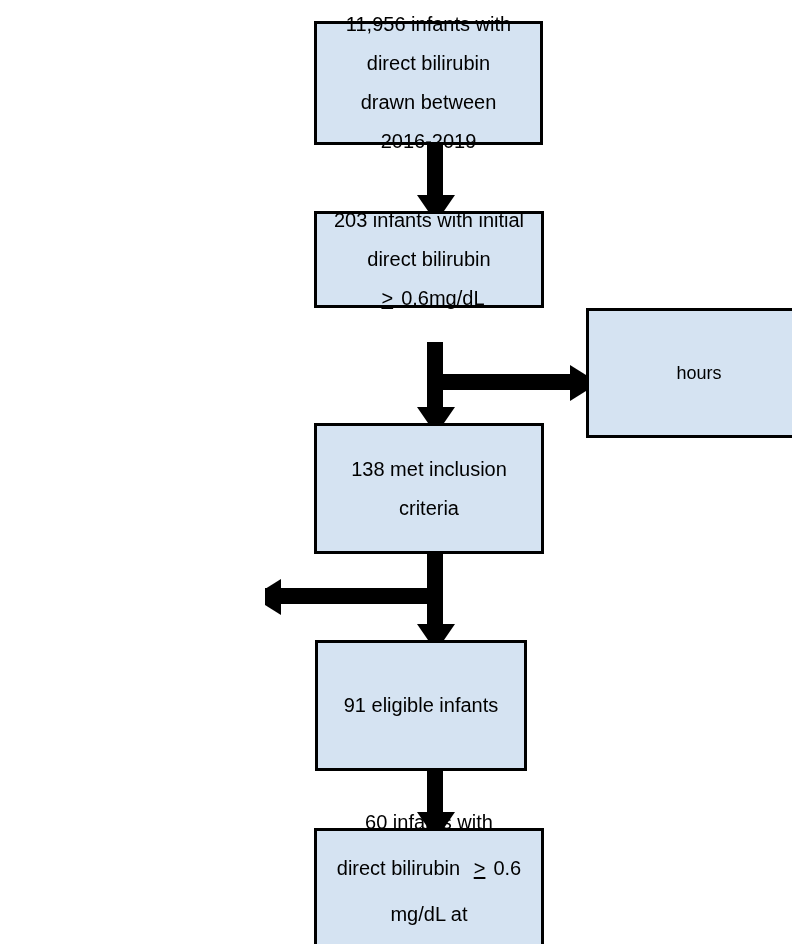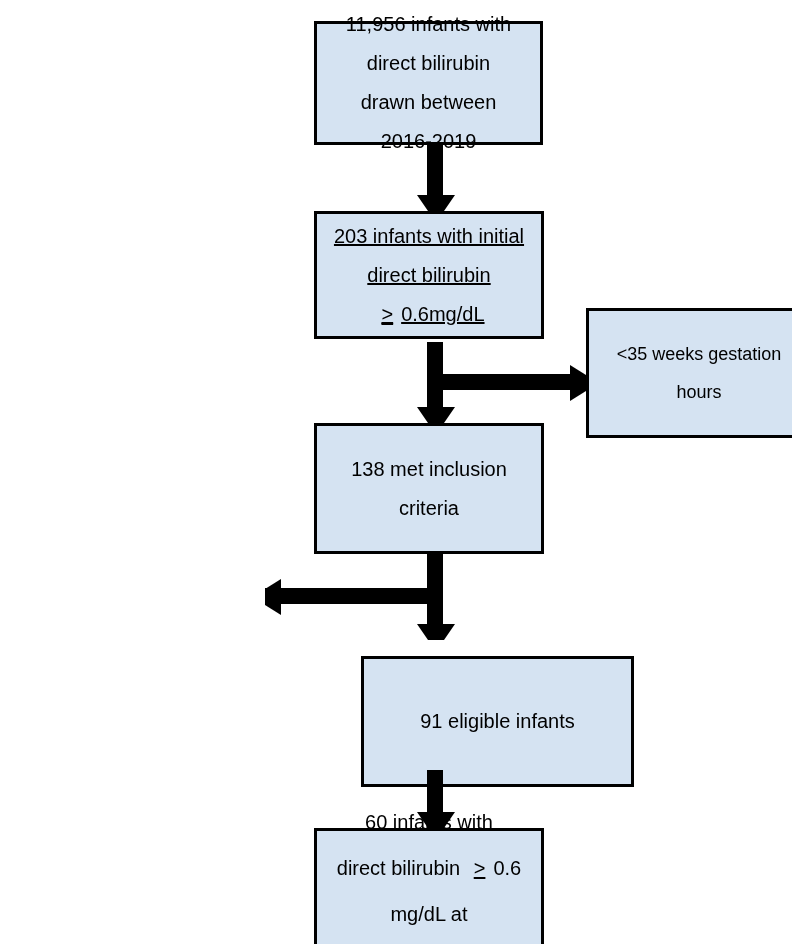--- a/index.html
+++ b/index.html
@@ -28,25 +28,25 @@
     line-height: 23px;
   }
   .box-line, .box-heading { white-space: nowrap; }
   .geq { text-decoration: underline; text-underline-offset: 2px; }
 
   #box-excluded { font-size: 18px; line-height: 22px; }
   #box-excluded .box-heading { font-size: 20px; line-height: 24px; }
 
   
   #box-initial   { left: 298px; top: 5px;   width: 229px; height: 124px; }
-  #box-screened  { left: 298px; top: 195px; width: 230px; height: 128px; text-decoration: underline; }
+  #box-screened  { left: 298px; top: 195px; width: 230px; height: 97px; }
   #box-excluded  { left: 570px; top: 292px; width: 226px; height: 130px; }
   #box-inclusion { left: 298px; top: 407px; width: 230px; height: 131px; text-align: center; }
   #box-no-follow { left: 3px;   top: 508px; width: 230px; height: 130px; }
-  #box-eligible  { left: 299px; top: 640px; width: 273px; height: 131px; margin-left: 46px; }
+  #box-eligible  { left: 299px; top: 624px; width: 212px; height: 131px; }
   #box-final     { left: 298px; top: 812px; width: 230px; height: 127px; gap: 7px; }
 
   
   .vline, .hline { position: absolute; background: var(--arrow, #000000); }
   .vline { width: 2px; }
   .hline { height: 2px; }
 
   #line-1 { left: 411px; top: 128px; height: 52px; }
   #line-2 { left: 411px; top: 326px; height: 66px; }
   #line-3 { left: 411px; top: 537px; height: 72px; }
@@ -88,21 +88,20 @@
       <div class="box-line">direct bilirubin</div>
       <div class="box-line">drawn between</div>
       <div class="box-line">2016-2019</div>
     </div>
   <div class="box" id="box-screened">
       <div class="box-line">203 infants with initial</div>
       <div class="box-line">direct bilirubin</div>
       <div class="box-line"><span class="geq">&gt;</span>0.6mg/dL</div>
     </div>
   <div class="box" id="box-excluded">
-      <div class="box-line">&lt;35 weeks gestation</div>
       <div class="box-line">hours</div>
     </div>
   <div class="box" id="box-inclusion">
       <div class="box-line">138 met inclusion</div>
       <div class="box-line">criteria</div>
     </div>
   <div class="box" id="box-eligible">
       <div class="box-line">91 eligible infants</div>
     </div>
   <div class="box" id="box-final">

